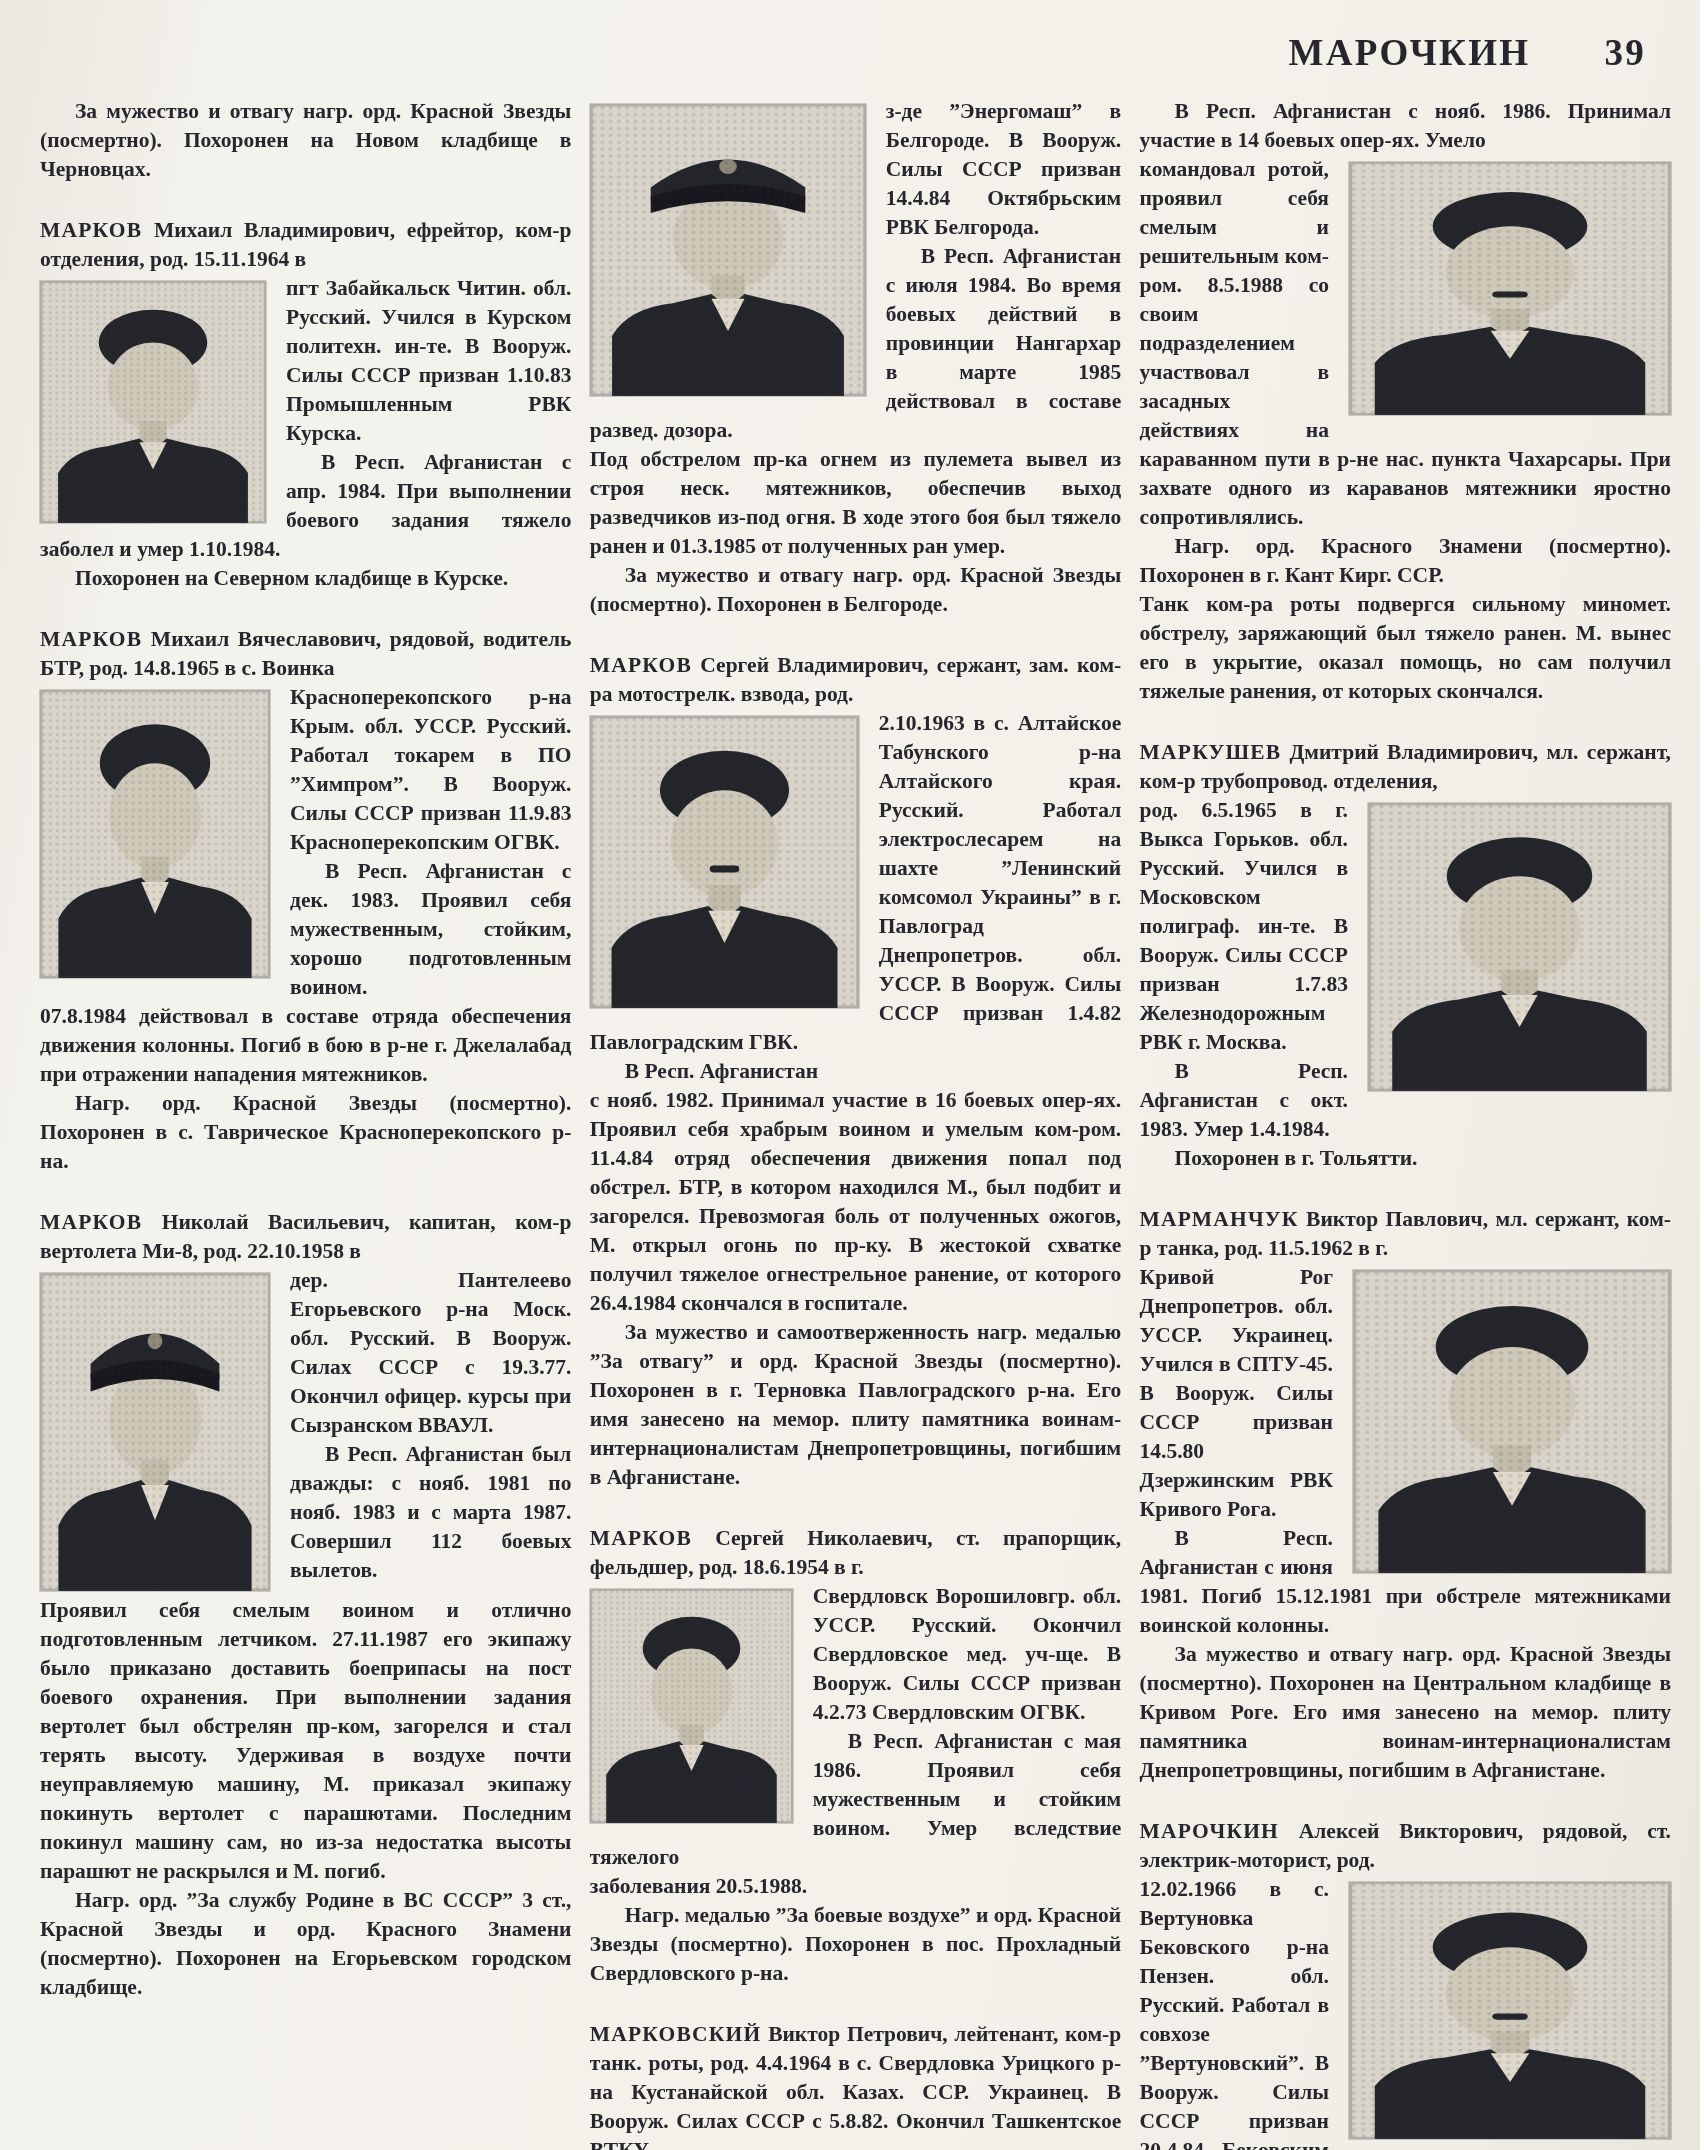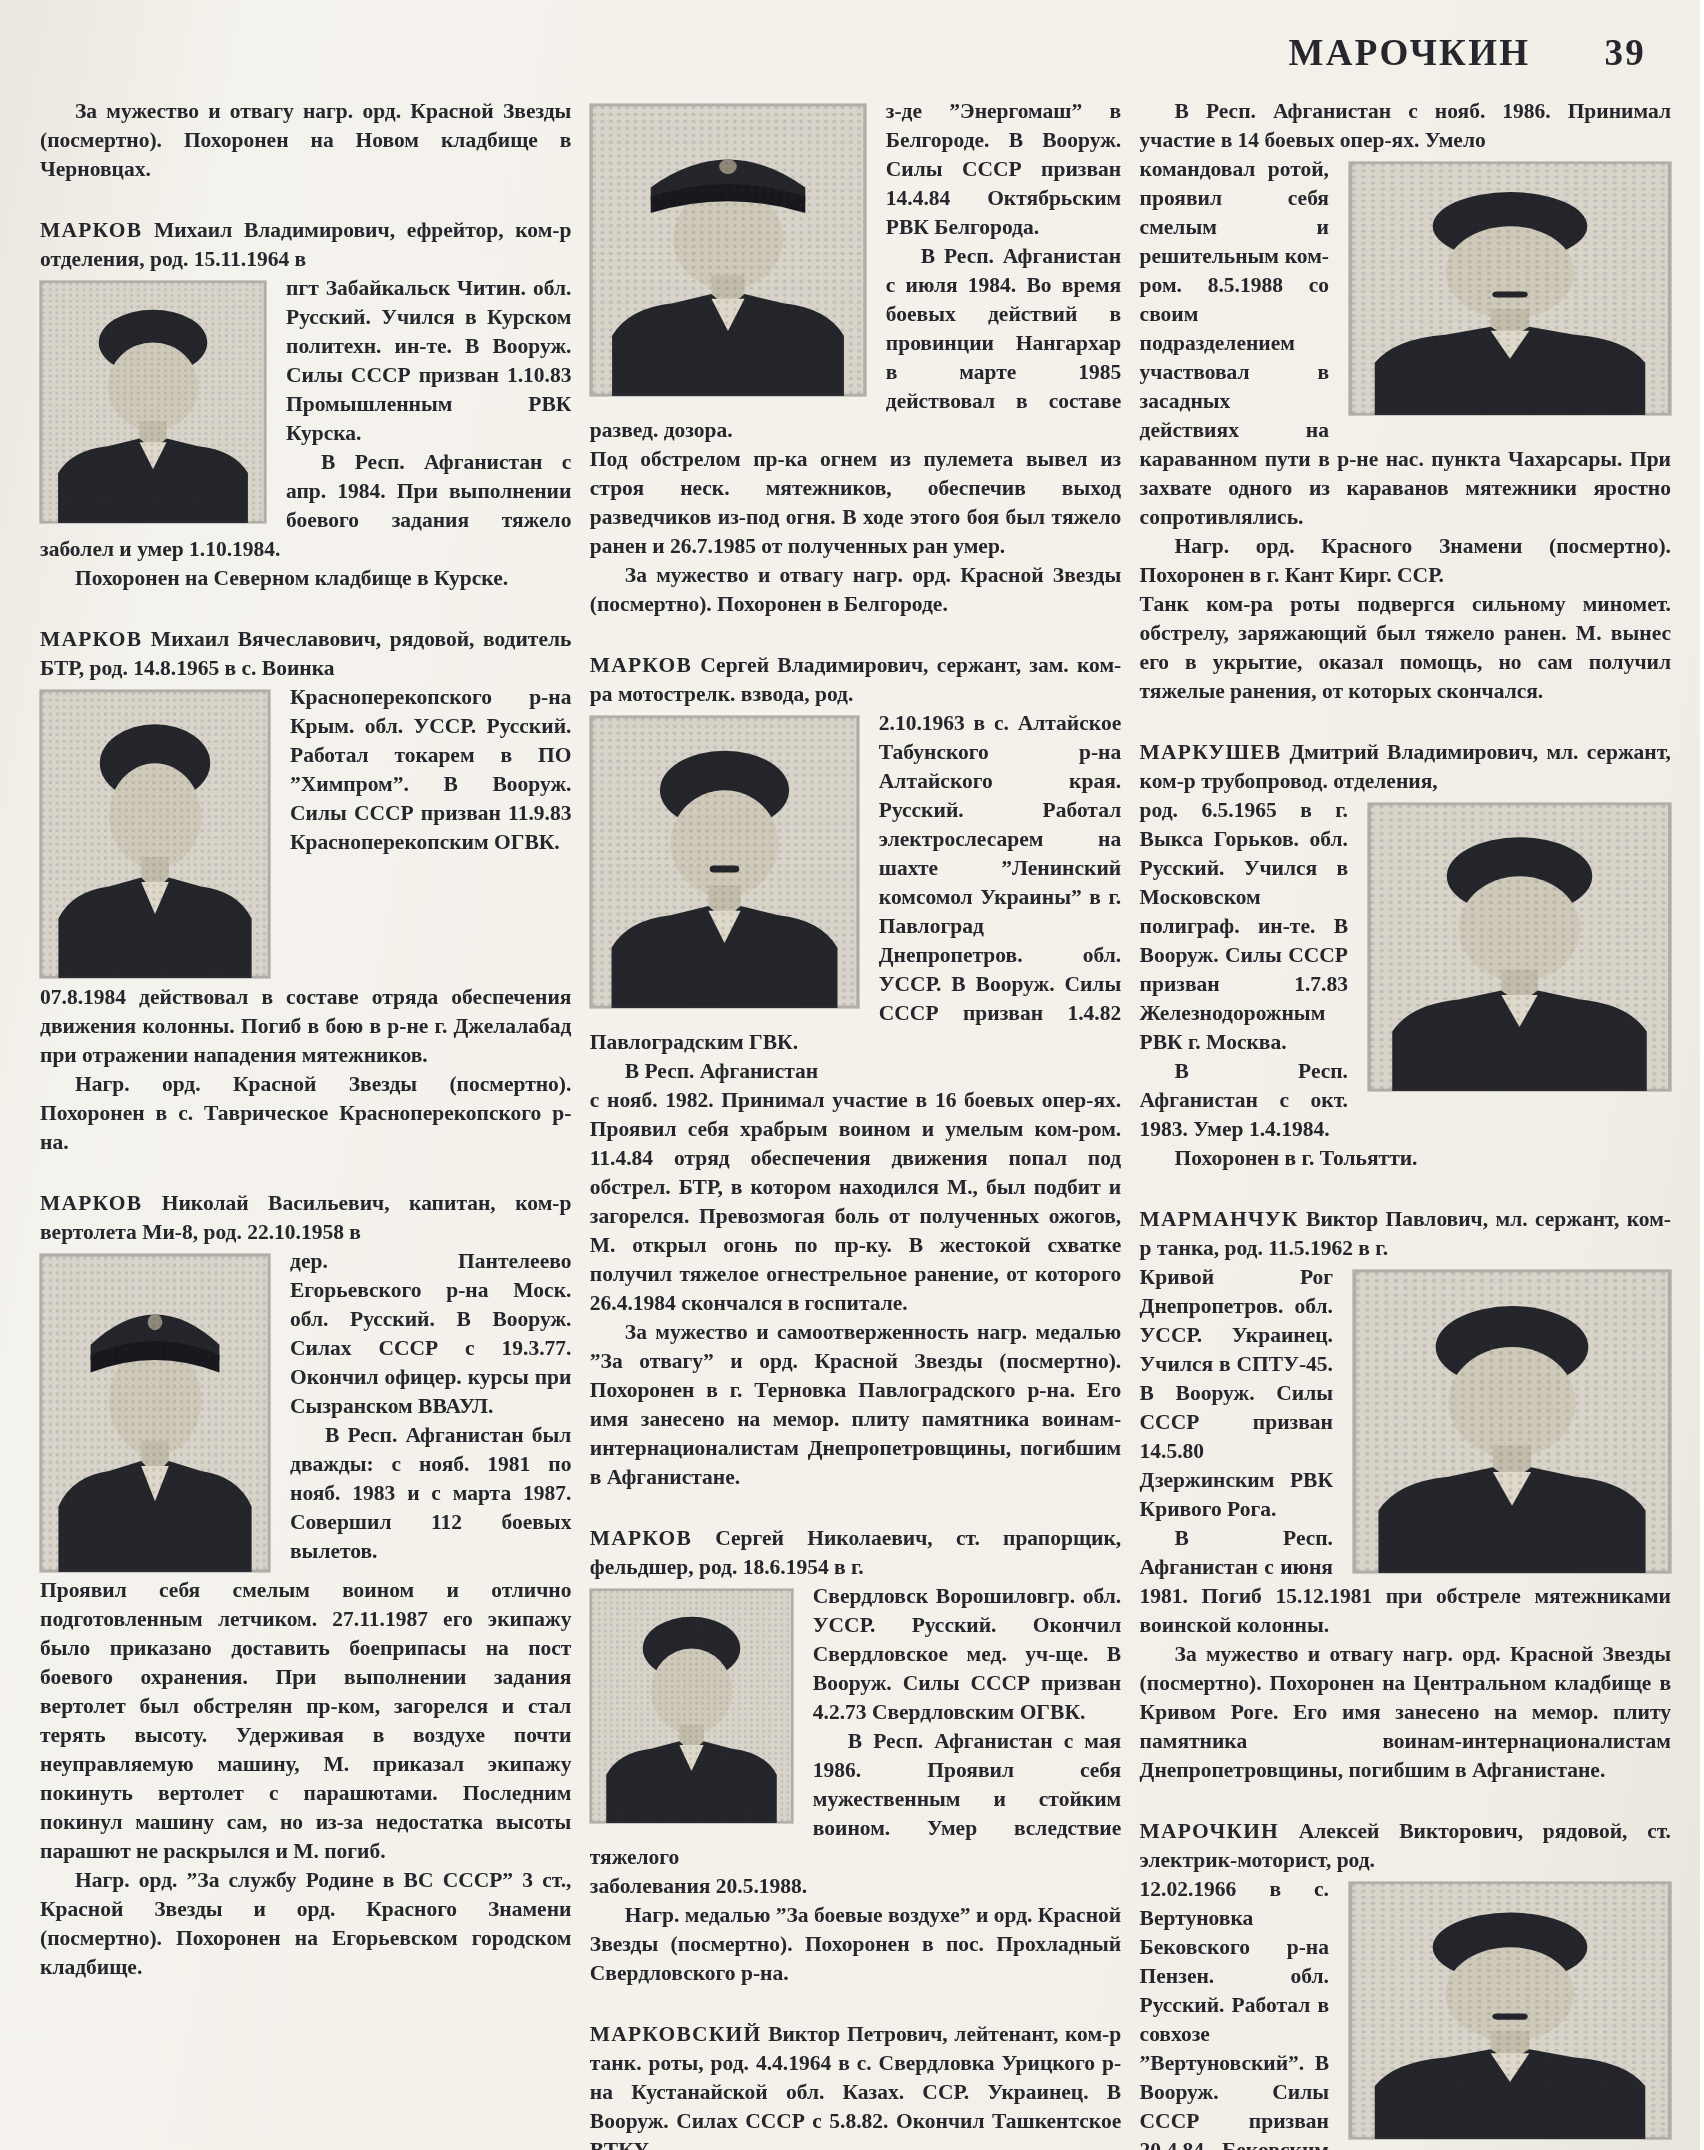--- a/index.html
+++ b/index.html
@@ -78,20 +78,21 @@
               <ellipse cx="50" cy="32" rx="24" ry="17" fill="#24242b"></ellipse>
       <ellipse cx="50" cy="55" rx="20" ry="23" fill="#cfc9ba"></ellipse>
       <rect x="44" y="73" width="12" height="12" fill="#c2bcab"></rect>
       <path d="M8,126 L8,100 Q14,88 30,86 L44,82 L50,88 L56,82 L70,86 Q86,88 92,100 L92,126 Z" fill="#24242b"></path>
       <polygon points="44,84 50,98 56,84" fill="#ded9ca"></polygon>
               <rect x="0" y="0" width="100" height="126" fill="url(#ht-0-5)"></rect>
     <rect x="0.5" y="0.5" width="99" height="125" fill="none" stroke="#3c3c40" stroke-opacity="0.25"></rect>
             </svg>
           </div>
           <p class="para">Красноперекопского р-на Крым. обл. УССР. Русский. Работал токарем в ПО ”Химпром”. В Вооруж. Силы СССР призван 11.9.83 Красноперекопским ОГВК.</p>
+          <p class="para indent">В Респ. Афганистан с дек. 1983. Проявил себя мужественным, стойким, хорошо подготовленным воином.</p>
           <div style="clear: both;"></div>
         </div>
         <p class="para">07.8.1984 действовал в составе отряда обеспечения движения колонны. Погиб в бою в р-не г. Джелалабад при отражении нападения мятежников.</p>
         <p class="para indent">Нагр. орд. Красной Звезды (посмертно). Похоронен в с. Таврическое Красноперекопского р-на.</p>
         <p class="entry-head para"><span class="surname">МАРКОВ</span> Николай Васильевич, капитан, ком-р вертолета Ми-8, род. 22.10.1958 в</p>
         <div class="wrapzone">
           <div class="photo left" style="width: 230px; height: 318px;">
             <svg viewBox="0 0 100 126" preserveAspectRatio="none">
     <defs>
                 <pattern id="ht-0-9" width="3" height="3" patternUnits="userSpaceOnUse">
@@ -135,21 +136,21 @@
       <path d="M22,40 Q50,29 78,40 L78,47 Q50,37 22,47 Z" fill="#17171d"></path>
       <circle cx="50" cy="27" r="3.2" fill="#8f897a"></circle>
               <rect x="0" y="0" width="100" height="126" fill="url(#ht-1-0)"></rect>
     <rect x="0.5" y="0.5" width="99" height="125" fill="none" stroke="#3c3c40" stroke-opacity="0.25"></rect>
             </svg>
           </div>
           <p class="para">з-де ”Энергомаш” в Белгороде. В Вооруж. Силы СССР призван 14.4.84 Октябрьским РВК Белгорода.</p>
           <p class="para indent">В Респ. Афганистан с июля 1984. Во время боевых действий в провинции Нангархар в марте 1985 действовал в составе развед. дозора.</p>
           <div style="clear: both;"></div>
         </div>
-        <p class="para">Под обстрелом пр-ка огнем из пулемета вывел из строя неск. мятежников, обеспечив выход разведчиков из-под огня. В ходе этого боя был тяжело ранен и 26.7.1985 от полученных ран умер.</p>
+        <p class="para">Под обстрелом пр-ка огнем из пулемета вывел из строя неск. мятежников, обеспечив выход разведчиков из-под огня. В ходе этого боя был тяжело ранен и 01.3.1985 от полученных ран умер.</p>
         <p class="para indent">За мужество и отвагу нагр. орд. Красной Звезды (посмертно). Похоронен в Белгороде.</p>
         <p class="entry-head para"><span class="surname">МАРКОВ</span> Сергей Владимирович, сержант, зам. ком-ра мотострелк. взвода, род.</p>
         <div class="wrapzone">
           <div class="photo left" style="width: 269px; height: 292px;">
             <svg viewBox="0 0 100 126" preserveAspectRatio="none">
     <defs>
                 <pattern id="ht-1-4" width="3" height="3" patternUnits="userSpaceOnUse">
       <circle cx="1.5" cy="1.5" r="0.72" fill="#34343c" fill-opacity="0.14"></circle>
     </pattern>
               </defs>

